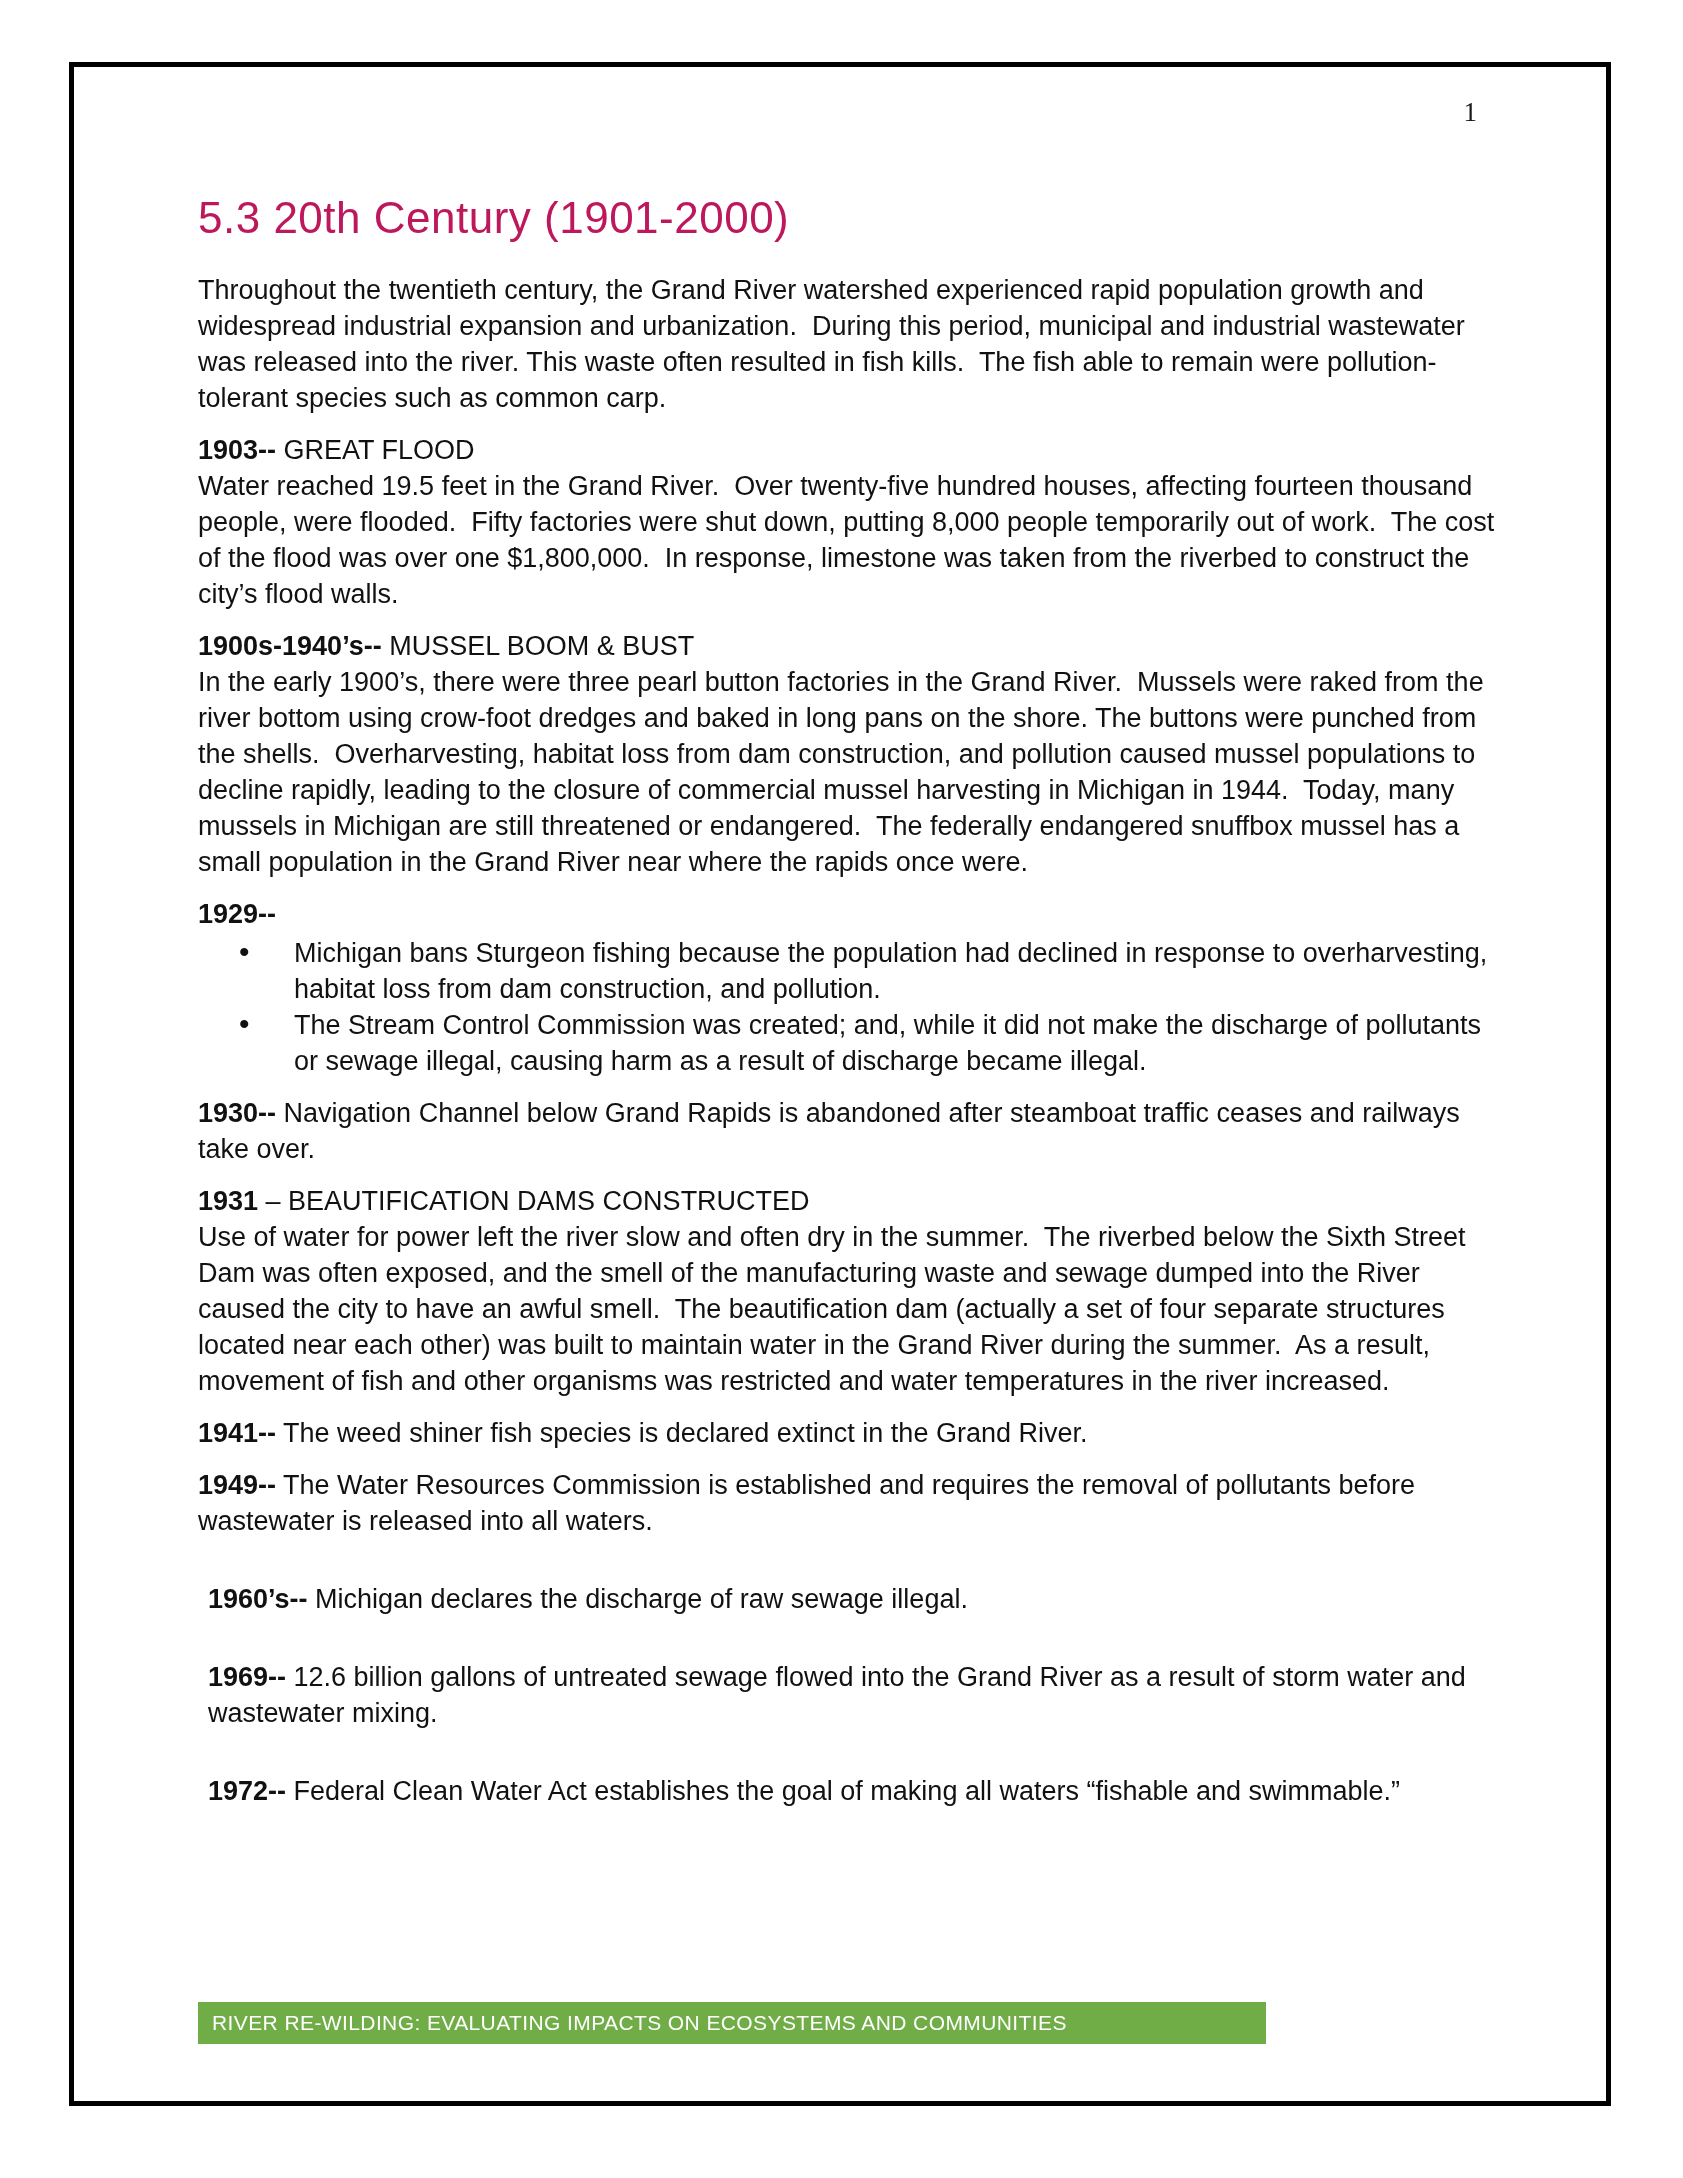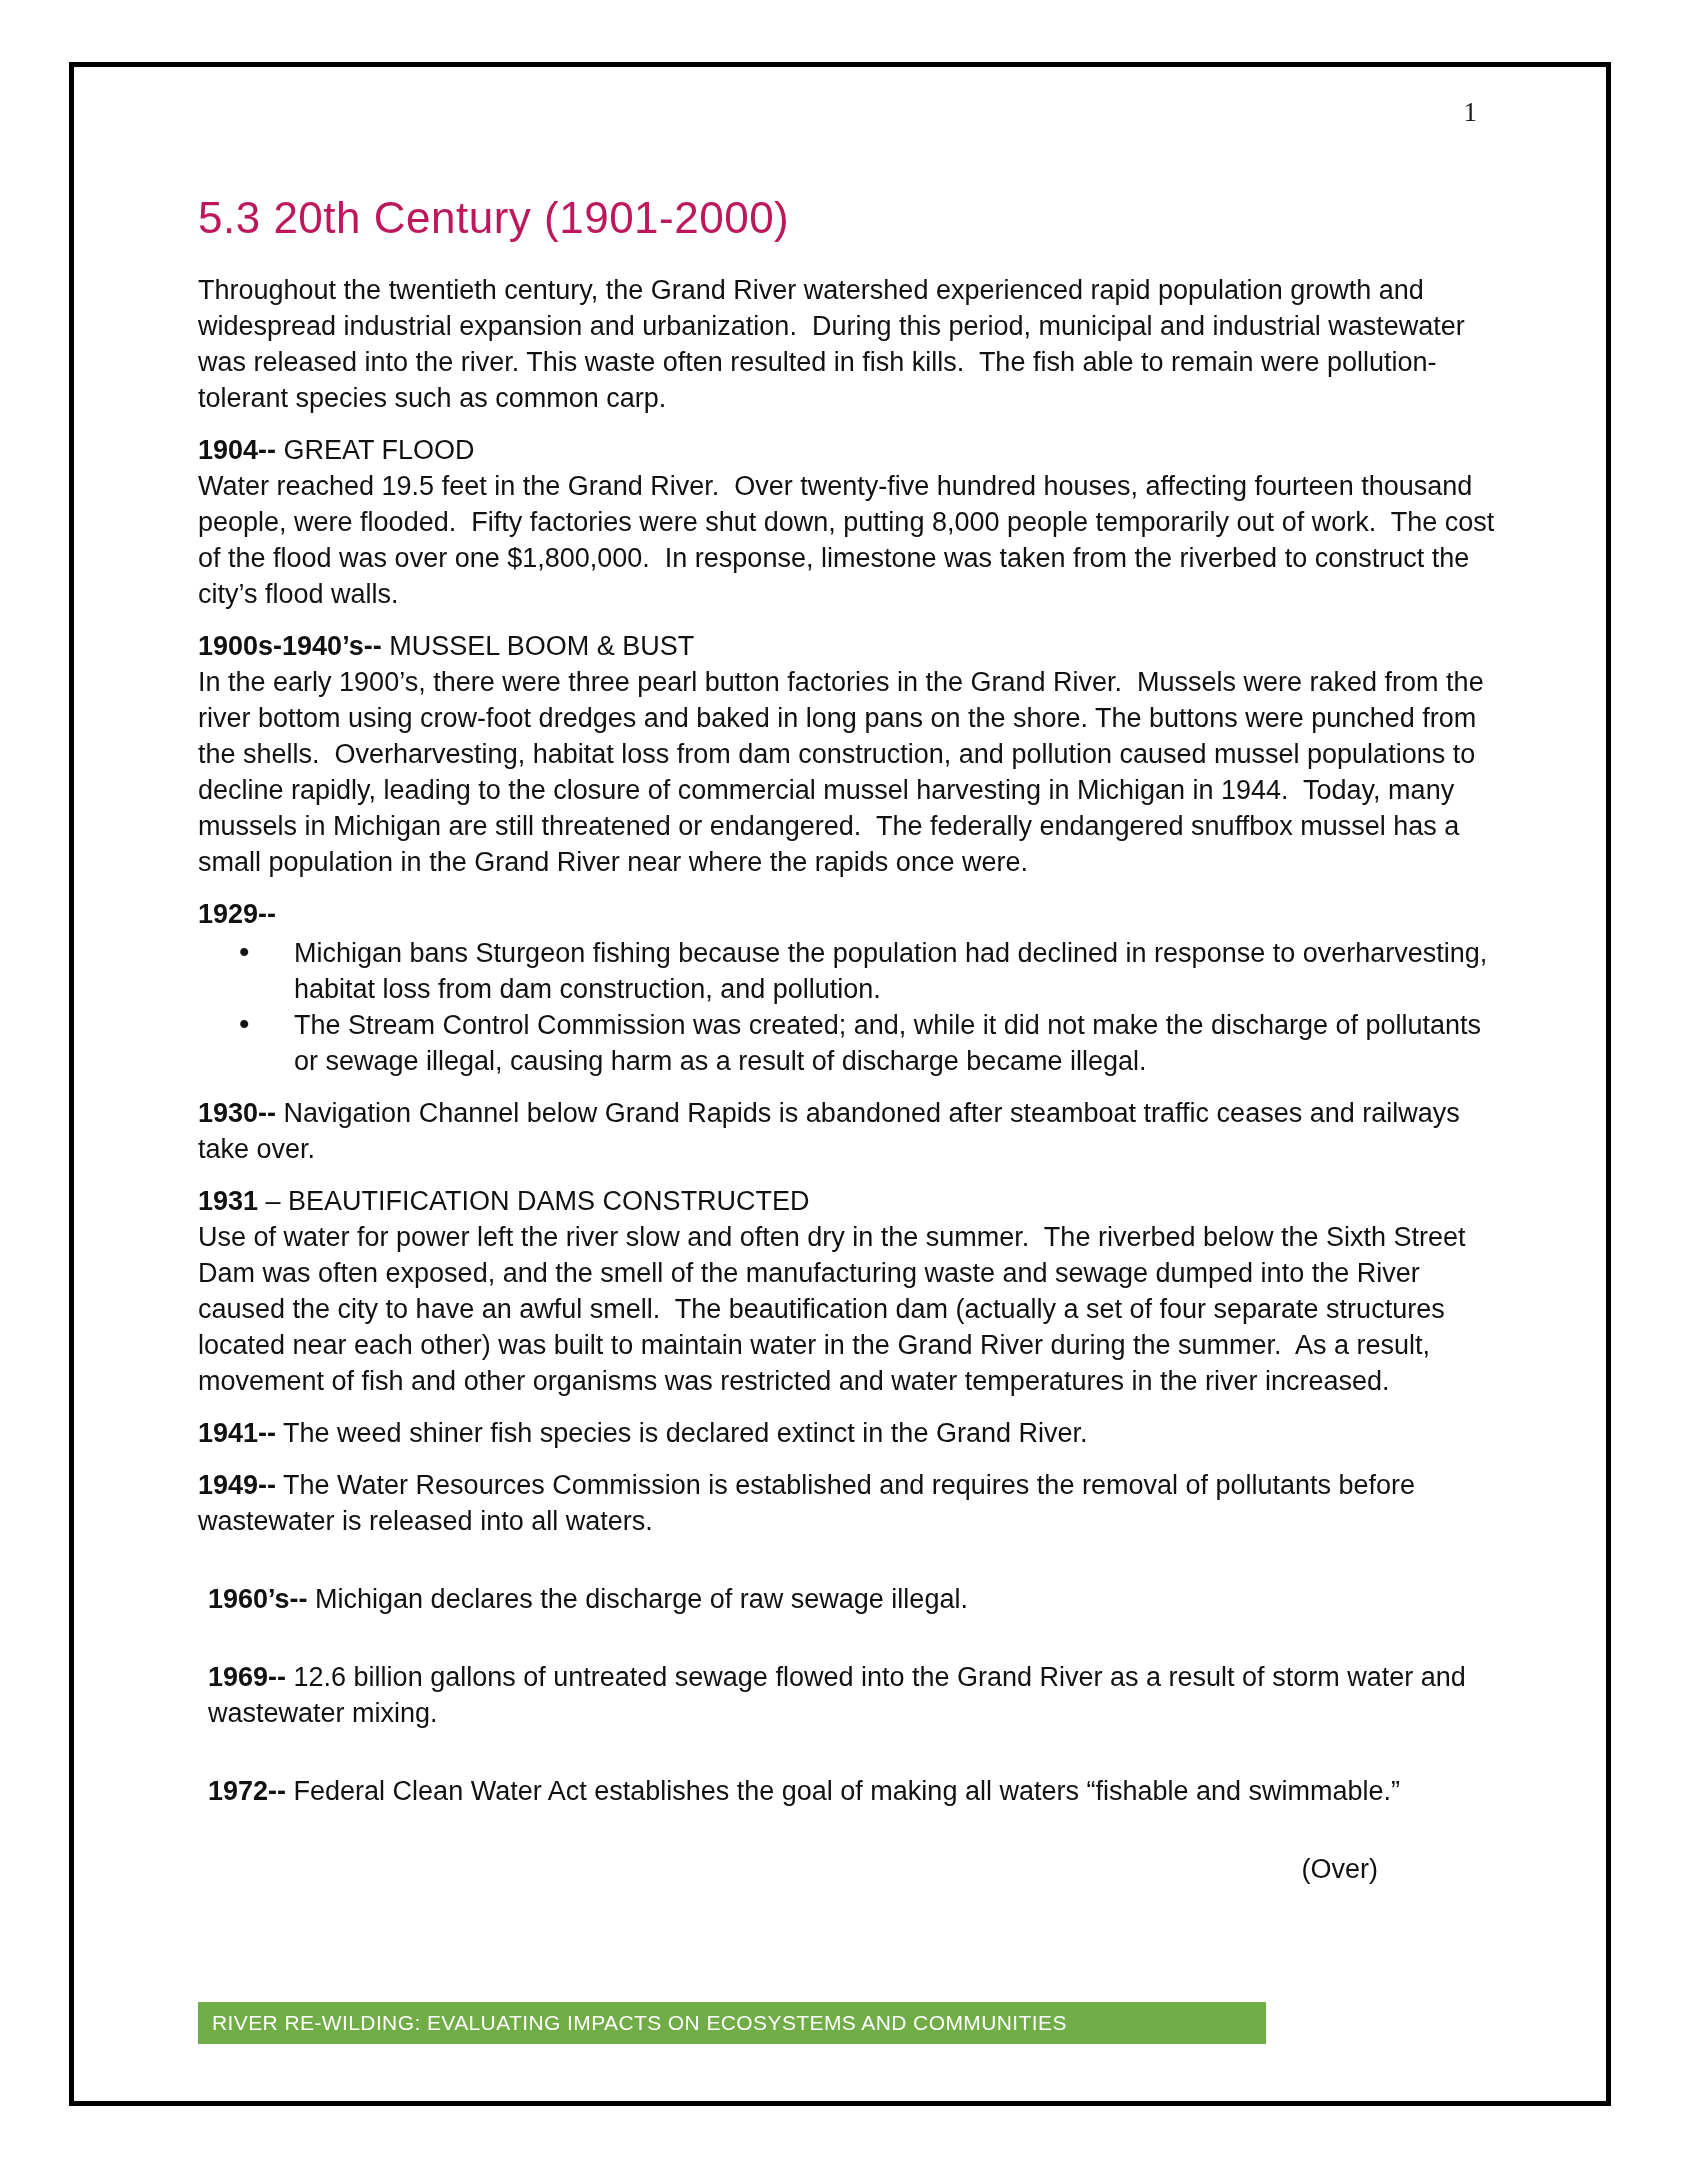--- a/index.html
+++ b/index.html
@@ -67,21 +67,21 @@
 <body>
 
 <div class="page">
   <div class="page-number">1</div>
 
   <div class="content">
     <h1 class="doc-title" style="color: #be185d;">5.3 20th Century (1901-2000)</h1>
     <p class="para">Throughout the twentieth century, the Grand River watershed experienced rapid population growth and widespread industrial expansion and urbanization.  During this period, municipal and industrial wastewater was released into the river. This waste often resulted in fish kills.  The fish able to remain were pollution-tolerant species such as common carp.</p>
     <div class="sections">
   <div class="section">
-          <p class="section-line"><b class="lead">1904--</b><span class="stitle"> GREAT FLOOD</span><span class="sinline"></span></p>
+          <p class="section-line"><b class="lead">1903--</b><span class="stitle"> GREAT FLOOD</span><span class="sinline"></span></p>
           <p class="section-body">Water reached 19.5 feet in the Grand River.  Over twenty-five hundred houses, affecting fourteen thousand people, were flooded.  Fifty factories were shut down, putting 8,000 people temporarily out of work.  The cost of the flood was over one $1,800,000.  In response, limestone was taken from the riverbed to construct the city’s flood walls.</p>
         </div>
 
   <div class="section">
           <p class="section-line"><b class="lead">1900s-1940’s--</b><span class="stitle"> MUSSEL BOOM &amp; BUST</span><span class="sinline"></span></p>
           <p class="section-body">In the early 1900’s, there were three pearl button factories in the Grand River.  Mussels were raked from the river bottom using crow-foot dredges and baked in long pans on the shore. The buttons were punched from the shells.  Overharvesting, habitat loss from dam construction, and pollution caused mussel populations to decline rapidly, leading to the closure of commercial mussel harvesting in Michigan in 1944.  Today, many mussels in Michigan are still threatened or endangered.  The federally endangered snuffbox mussel has a small population in the Grand River near where the rapids once were.</p>
         </div>
 
   <div class="section">
           <p class="section-line"><b class="lead">1929--</b><span class="stitle"></span><span class="sinline"></span></p>
@@ -113,20 +113,19 @@
         </div>
 
   <div class="section">
           <p class="section-line"><b class="lead">1969--</b><span class="stitle"></span><span class="sinline"> 12.6 billion gallons of untreated sewage flowed into the Grand River as a result of storm water and wastewater mixing.</span></p>
         </div>
 
   <div class="section">
           <p class="section-line"><b class="lead">1972--</b><span class="stitle"></span><span class="sinline"> Federal Clean Water Act establishes the goal of making all waters “fishable and swimmable.”</span></p>
         </div>
 </div>
-    <div class="over">(Over)</div>
   </div>
 
   <div class="footer-bar" style="background: rgb(112, 173, 71);">
       <span>RIVER RE-WILDING: EVALUATING IMPACTS ON ECOSYSTEMS AND COMMUNITIES</span>
     </div>
 </div>
 
 
 </body></html>

